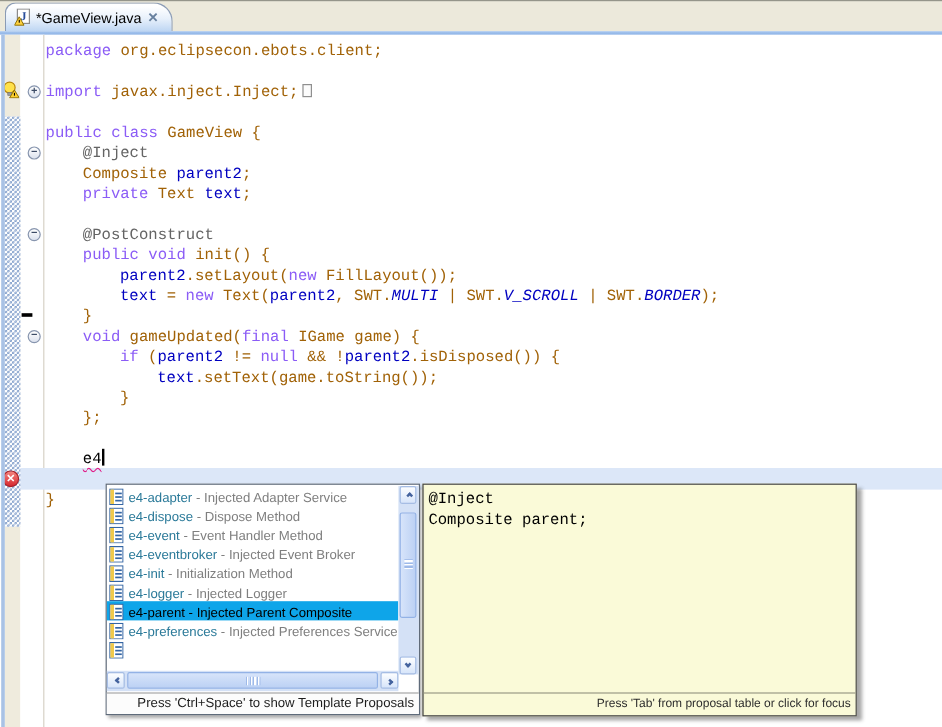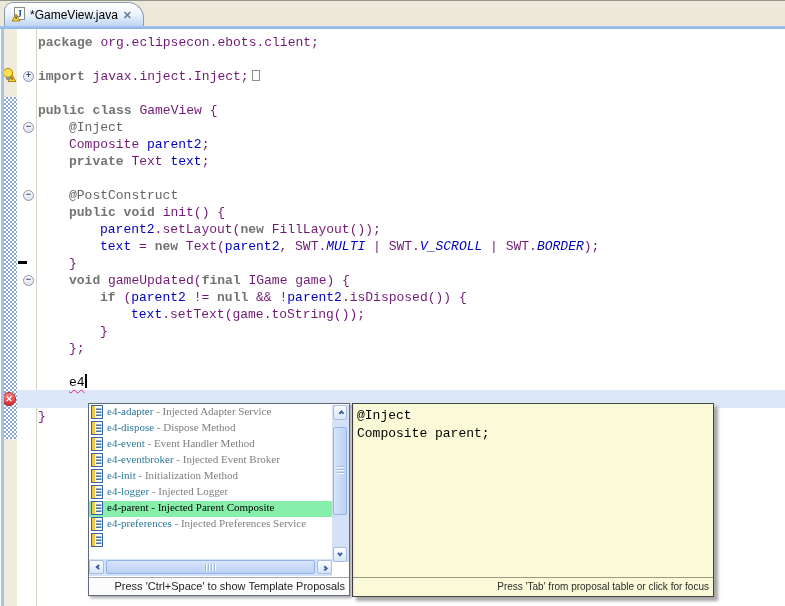--- a/index.html
+++ b/index.html
@@ -34,22 +34,22 @@
       background-image:
         linear-gradient(45deg,#8AA5CE 25%,transparent 25%,transparent 75%,#8AA5CE 75%),
         linear-gradient(45deg,#8AA5CE 25%,transparent 25%,transparent 75%,#8AA5CE 75%);
       background-size:4px 4px; background-position:0 0,2px 2px; }
   #dash-marker { position:absolute; left:18px; top:232px; width:9px; height:3px; background:#000; z-index:3; }
 
   
   #code { position:absolute; left:38px; top:5px; right:0; z-index:2;
           font-family:"Liberation Mono", monospace; font-size:13px; line-height:17px; }
   .cl { height:17px; white-space:pre; }
-  .kw { color:#737373; font-weight:bold; }
-  .pl { color:#701a75;margin-top:24px; }
+  .kw { color:#8b5cf6; font-weight:normal; }
+  .pl { color:#a16207;margin-top:24px; }
   .fd { color:#0000C0; }
   .st { color:#0000C0; font-style:italic; }
   .an { color:#646464; }
   .err { color:#000; text-decoration:underline wavy #E0218A 1px; text-underline-offset:3px; }
   .caret { display:inline-block; width:2px; height:14px; background:#000; vertical-align:-2px; }
   .fold-box { display:inline-block; width:8px; height:11px; border:1px solid #8F8F8F;
               background:#FCFCFC; margin-left:3px; vertical-align:-1px; }
 
   
   .fold-icon { position:absolute; left:23px; width:11px; height:11px; border:1px solid #8795AE;
@@ -60,25 +60,25 @@
   .error-icon { position:absolute; left:2px; width:14px; height:14px; border-radius:50%;
                background:linear-gradient(#F4837D,#D62930); border:1px solid #A82028; z-index:3;
                display:flex; align-items:center; justify-content:center;
                font:bold 9px/9px "Liberation Sans",sans-serif; color:#fff; }
 
   
   #cl-popup { position:absolute; left:88px; top:403px; width:262px; height:193px;
               background:#fff; border:1px solid #5F6B7A; z-index:10;
               box-shadow:2px 2px 3px rgba(0,0,0,0.35); }
   #cl-items { position:absolute; left:0; top:1px; right:17px; height:156px; overflow:hidden; }
-  .cl-row { height:16px; display:flex; align-items:flex-start; gap:4px; padding-left:2px;
-            font-size:11px; white-space:nowrap; overflow:hidden; cursor:default;font-family:Liberation Serif, serif; }
+  .cl-row { height:16px; display:flex; align-items:flex-end; gap:4px; padding-left:2px;
+            font-size:11px; white-space:nowrap; overflow:hidden; cursor:default; }
   .cl-row .nm { color:#2B7A99; }
   .cl-row .ds { color:#7F7F7F; }
-  .cl-row.sel { background:#86efac; }
+  .cl-row.sel { background:#0ea5e9; }
   .cl-row.sel .nm, .cl-row.sel .ds { color:#000; }
   .tpl-icon { flex:0 0 auto; }
 
   .sb-btn { position:absolute; background:linear-gradient(#FDFEFF,#D7E5FA);
             border:1px solid #A6BDE4; border-radius:2px;
             display:flex; align-items:center; justify-content:center; }
   .ch { width:4px; height:4px; border-left:2px solid #44639E; border-bottom:2px solid #44639E; }
   .ch.up { transform:rotate(135deg) translate(-1px,-1px); }
   .ch.down { transform:rotate(-45deg) translate(1px,-1px); }
   .ch.left { transform:rotate(45deg) translate(1px,-1px); }

